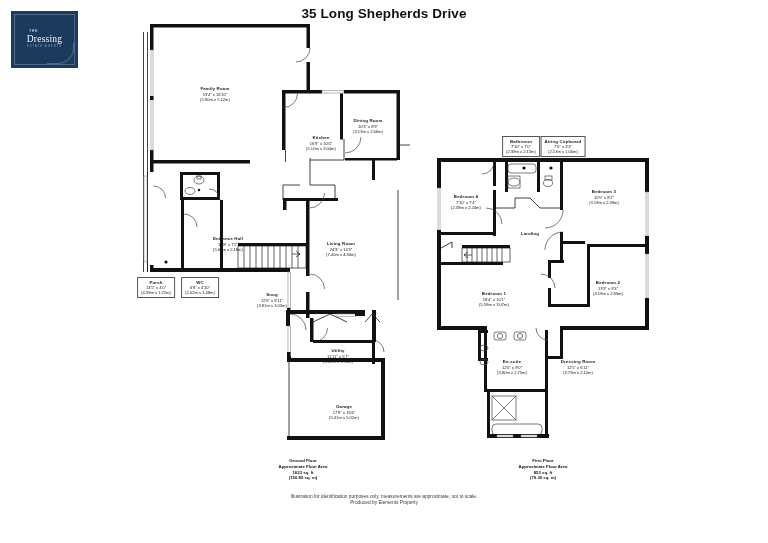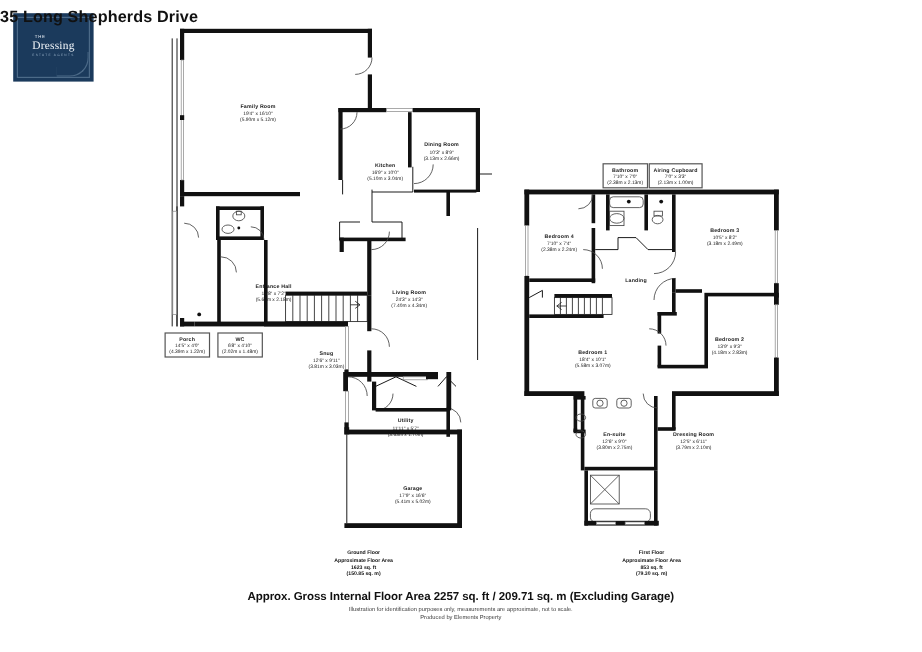--- a/index.html
+++ b/index.html
@@ -77,20 +77,21 @@
     border-bottom-right-radius: 16px;
     z-index: 1;
   }
 
   
   #page-title {
     position: absolute;
     left: 0;
     top: 6px;
     width: 768px;
+    text-align: center;
     font-size: 13.5px;
     font-weight: bold;
     letter-spacing: 0.1px;
   }
 
   
   #plan-canvas {
     position: absolute;
     left: 0;
     top: 0;
@@ -535,16 +536,15 @@
 </div>
 
 <div class="floor-caption" style="left:543px; top:458px;">
   <span class="fc-line">First Floor</span>
   <span class="fc-line">Approximate Floor Area</span>
   <span class="fc-line">853 sq. ft</span>
   <span class="fc-line">(79.30 sq. m)</span>
 </div>
 
 <div id="footer">
-  <span class="footer-main">Approx. Gross Internal Floor Area 2257 sq. ft / 209.71 sq. m (Excluding Garage)</span>
   <span class="footer-small">Illustration for identification purposes only, measurements are approximate, not to scale.</span>
   <span class="footer-small" style="margin-top:0;">Produced by Elements Property</span>
 </div>
 
 </body></html>

